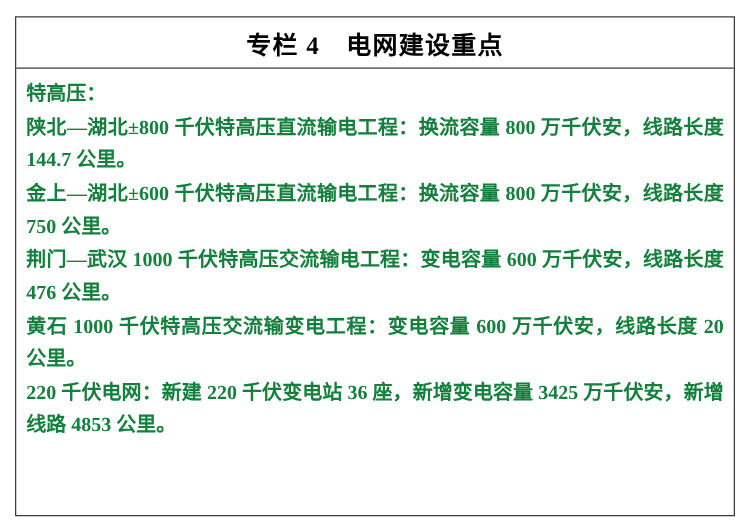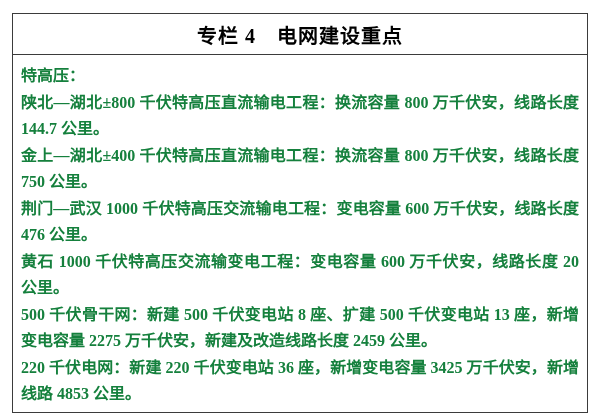--- a/index.html
+++ b/index.html
@@ -64,20 +64,19 @@
 <body>
 
 <div class="page">
   <div class="panel">
     <div class="panel-header">
       <h1 class="panel-title">专栏 4　电网建设重点</h1>
     </div>
     <div class="panel-body">
       <p>特高压：</p>
       <p>陕北—湖北±800 千伏特高压直流输电工程：换流容量 800 万千伏安，线路长度 144.7 公里。</p>
-      <p>金上—湖北±400 千伏特高压直流输电工程：换流容量 800 万千伏安，线路长度 750 公里。</p>
+      <p>金上—湖北±600 千伏特高压直流输电工程：换流容量 800 万千伏安，线路长度 750 公里。</p>
       <p>荆门—武汉 1000 千伏特高压交流输电工程：变电容量 600 万千伏安，线路长度 476 公里。</p>
       <p>黄石 1000 千伏特高压交流输变电工程：变电容量 600 万千伏安，线路长度 20 公里。</p>
-      <p>500 千伏骨干网：新建 500 千伏变电站 8 座、扩建 500 千伏变电站 13 座，新增变电容量 2275 万千伏安，新建及改造线路长度 2459 公里。</p>
       <p>220 千伏电网：新建 220 千伏变电站 36 座，新增变电容量 3425 万千伏安，新增线路 4853 公里。</p>
     </div>
   </div>
 </div>
 
 </body></html>

